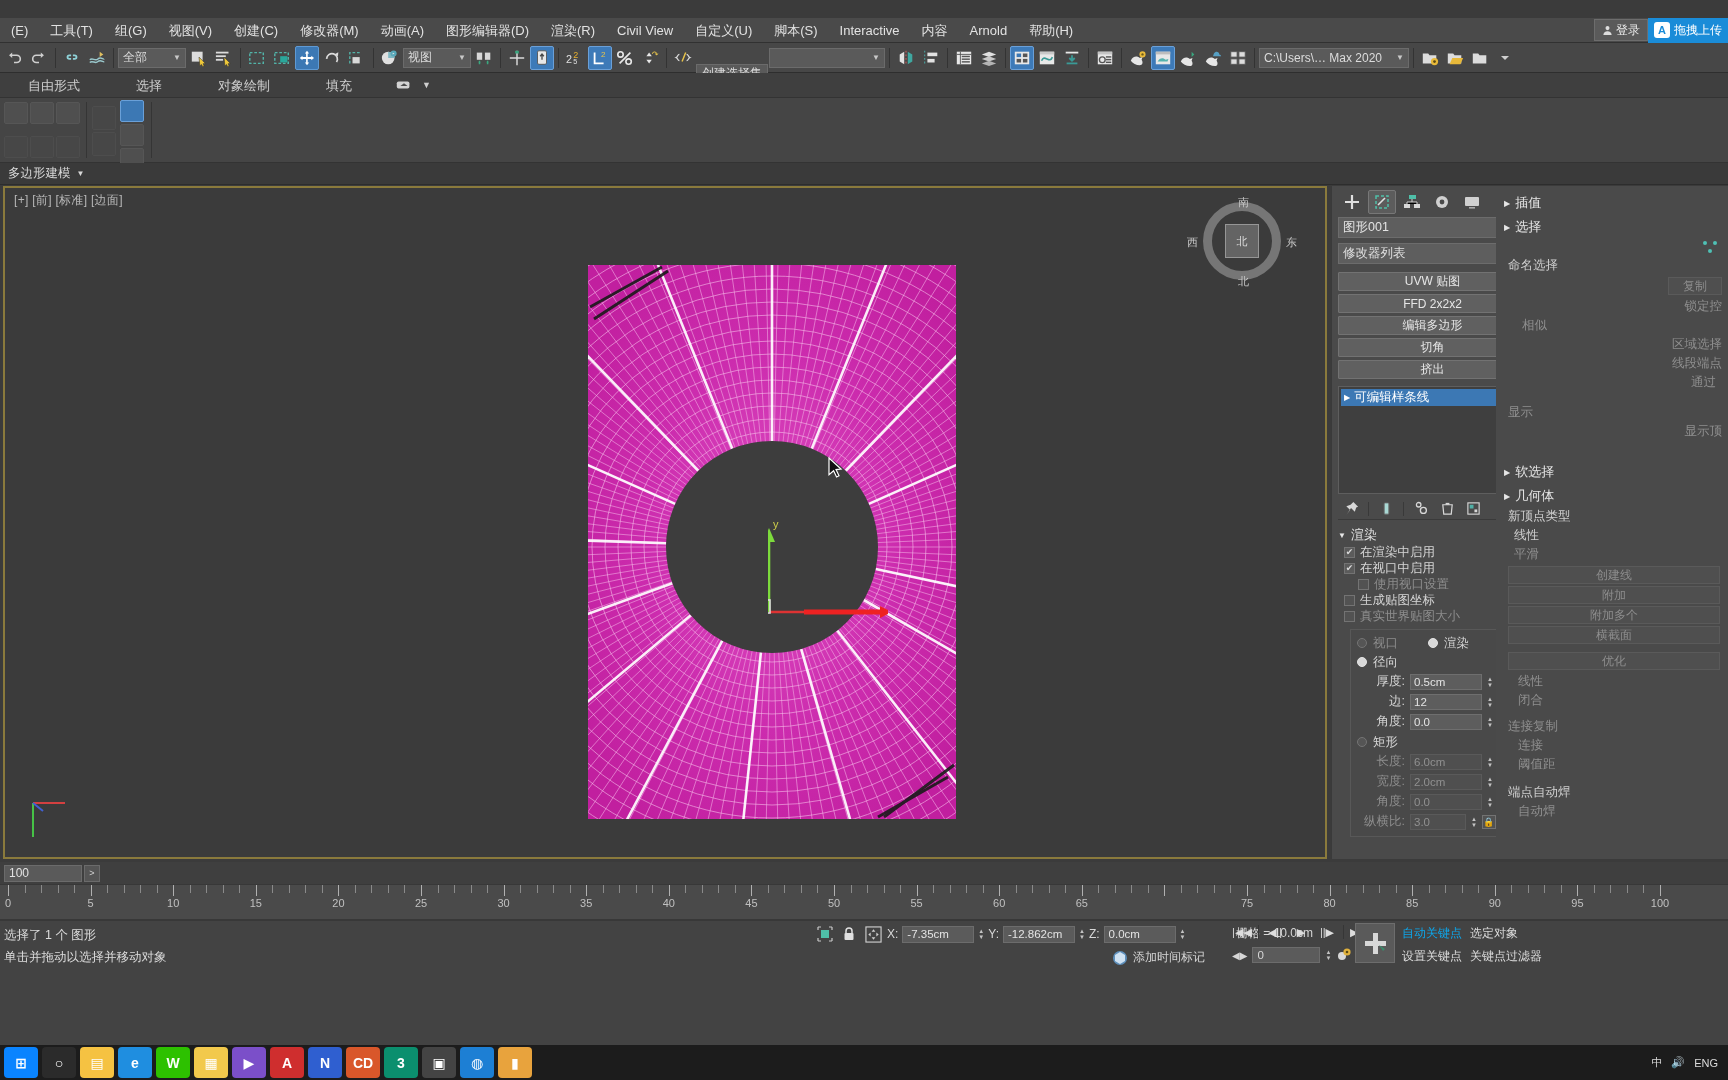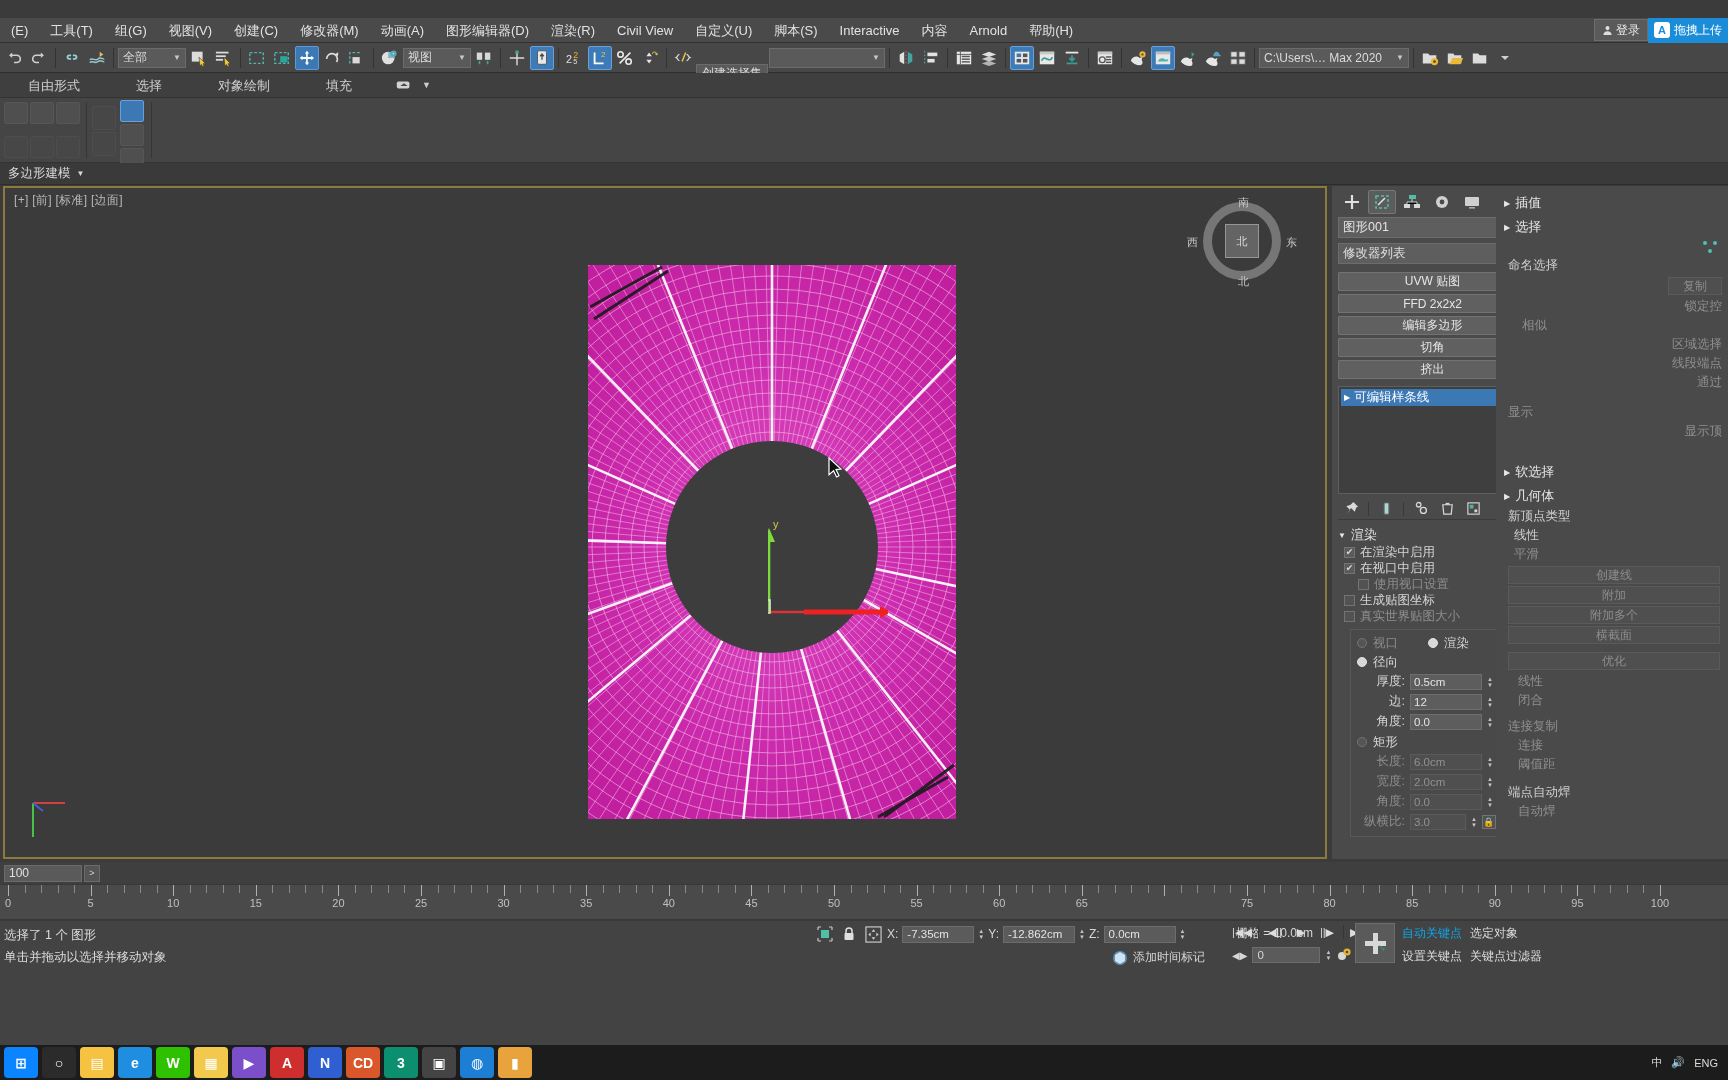--- a/index.html
+++ b/index.html
@@ -1136,21 +1136,21 @@
           <circle cx="15" cy="5" r="2" fill="#4fc0b4"></circle>
           <circle cx="10" cy="13" r="2" fill="#4fc0b4"></circle>
         </svg>
     </div>
     <div class="cr-txt">命名选择</div>
     <div class="cr-btn dim" style="width:54px;margin-left:auto;margin-right:6px">复制</div>
     <div class="cr-txt dim" style="text-align:right;padding-right:6px">锁定控</div>
     <div class="cr-txt dim" style="padding-left:26px">相似</div>
     <div class="cr-txt dim" style="text-align:right;padding-right:6px">区域选择</div>
     <div class="cr-txt dim" style="text-align:right;padding-right:6px">线段端点</div>
-    <div class="cr-txt dim" style="text-align:right;padding-right:6px">通过</div>
+    <div class="cr-txt dim" style="text-align:right;padding-right:12px">通过</div>
     <div class="cr-txt dim" style="padding-top:12px">显示</div>
     <div class="cr-txt dim" style="text-align:right;padding-right:6px">显示顶</div>
     <div class="cr-hdr" style="padding-top:22px">
       <span style="font-size:8px">▶</span>
       <span>软选择</span>
     </div>
     <div class="cr-hdr">
       <span style="font-size:8px">▶</span>
       <span>几何体</span>
     </div>

